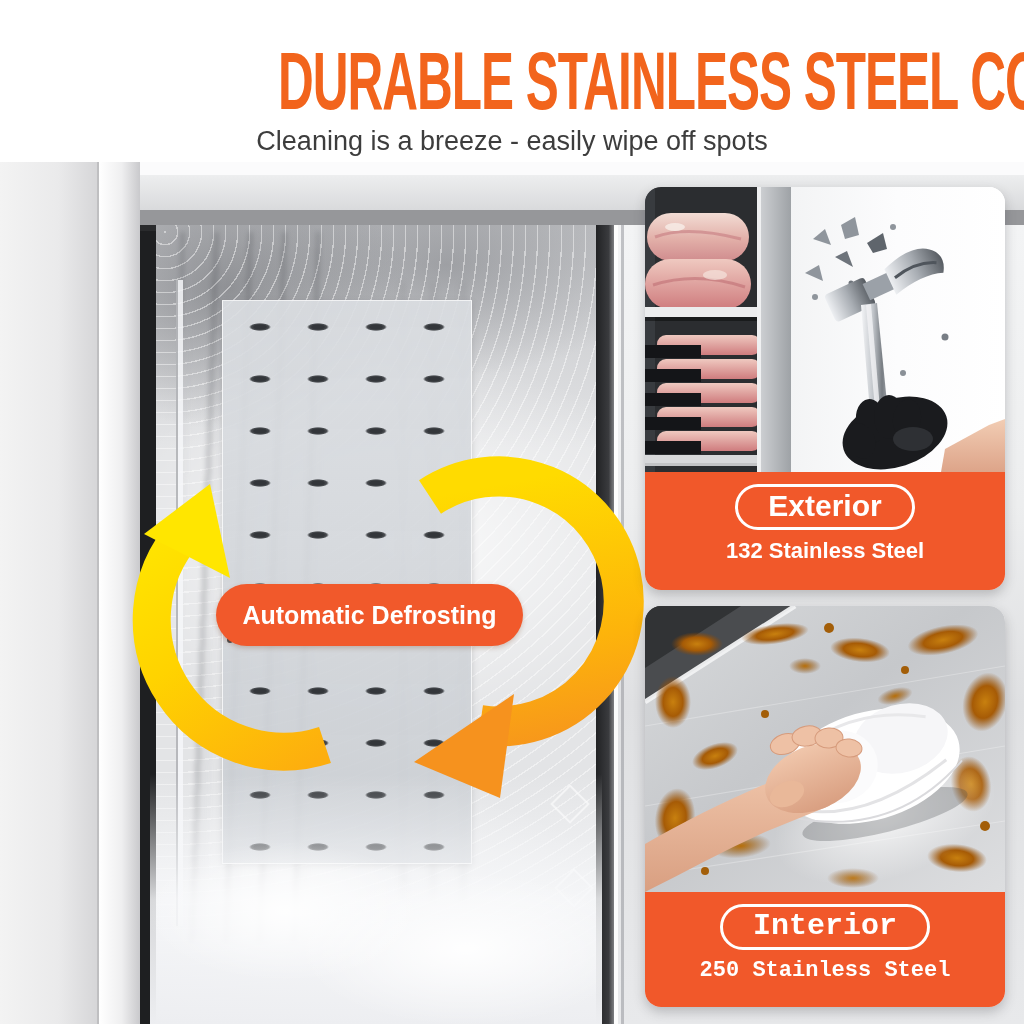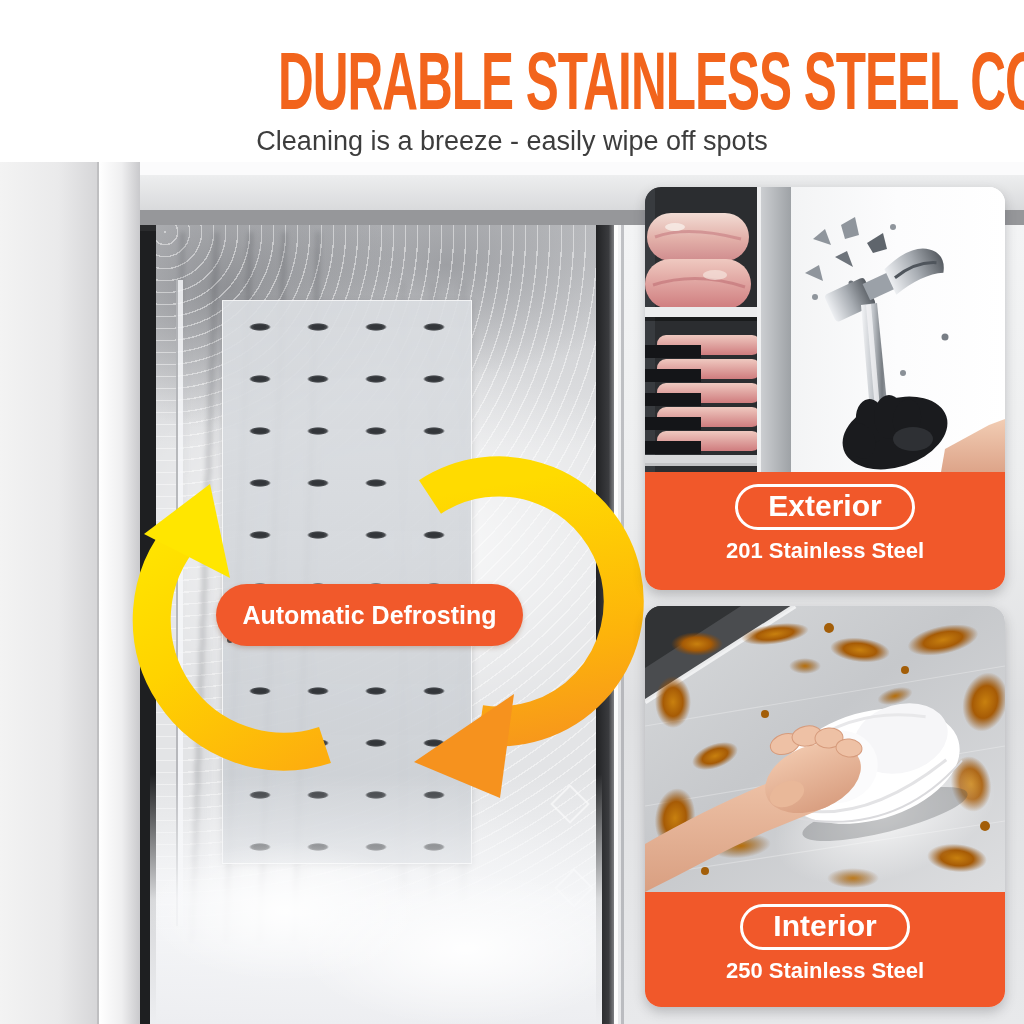--- a/index.html
+++ b/index.html
@@ -65,21 +65,21 @@
   .arrows{position:absolute;top:0;left:0;width:1024px;height:862px;pointer-events:none;}
   .badge{position:absolute;top:422px;left:216px;width:307px;height:62px;border-radius:32px;
     background:#F1592B;display:flex;flex-direction:column;align-items:center;justify-content:center;
     color:#fff;font-weight:700;font-size:25px;line-height:29px;text-align:center;
     box-shadow:0 2px 5px rgba(120,50,10,.25);}
 
   
   .card{position:absolute;left:645px;width:360px;border-radius:16px;overflow:hidden;
         background:#fff;box-shadow:0 5px 12px rgba(60,60,65,.28);}
   .card1{top:187px;height:403px;}
-  .card2{top:606px;height:401px;}
+  .card2{top:606px;height:401px;font-family:Liberation Mono, monospace;}
   .card-photo{position:relative;width:360px;}
   .card1 .card-photo{height:285px;}
   .card2 .card-photo{height:286px;}
   .card-caption{position:absolute;left:0;right:0;bottom:0;background:#F1582A;
     display:flex;flex-direction:column;align-items:center;color:#fff;}
   .card1 .card-caption{height:118px;margin-top:12px;}
   .card2 .card-caption{height:115px;}
   .pill{margin-top:12px;border:3px solid #ffffff;border-radius:999px;padding:1px 30px 3px;
         font-size:30px;font-weight:700;line-height:36px;}
   .cap-line{font-size:22px;font-weight:700;line-height:27px;}
@@ -252,21 +252,21 @@
           <ellipse cx="216" cy="254" rx="14" ry="18" transform="rotate(-20 216 254)"></ellipse>
           <ellipse cx="268" cy="252" rx="20" ry="12" fill="#2E3034"></ellipse>
         </g>
         <polygon points="300,262 344,238 360,232 360,285 296,285" fill="url(#skinG)"></polygon>
       </svg>
     </div>
     <div class="card-caption">
       <div class="pill">
         <span>Exterior</span>
       </div>
-      <div class="cap-line first">201 Stainless Steel</div>
+      <div class="cap-line first">132 Stainless Steel</div>
     </div>
   </div>
 
   <div class="card card2">
     <div class="card-photo">
       <svg viewBox="0 0 360 286" width="360" height="286">
         <defs>
           <linearGradient id="steelG" x1="0" y1="0" x2="1" y2="1">
             <stop offset="0" stop-color="#D8DADC"></stop>
               <stop offset=".45" stop-color="#C6C8CB"></stop>

